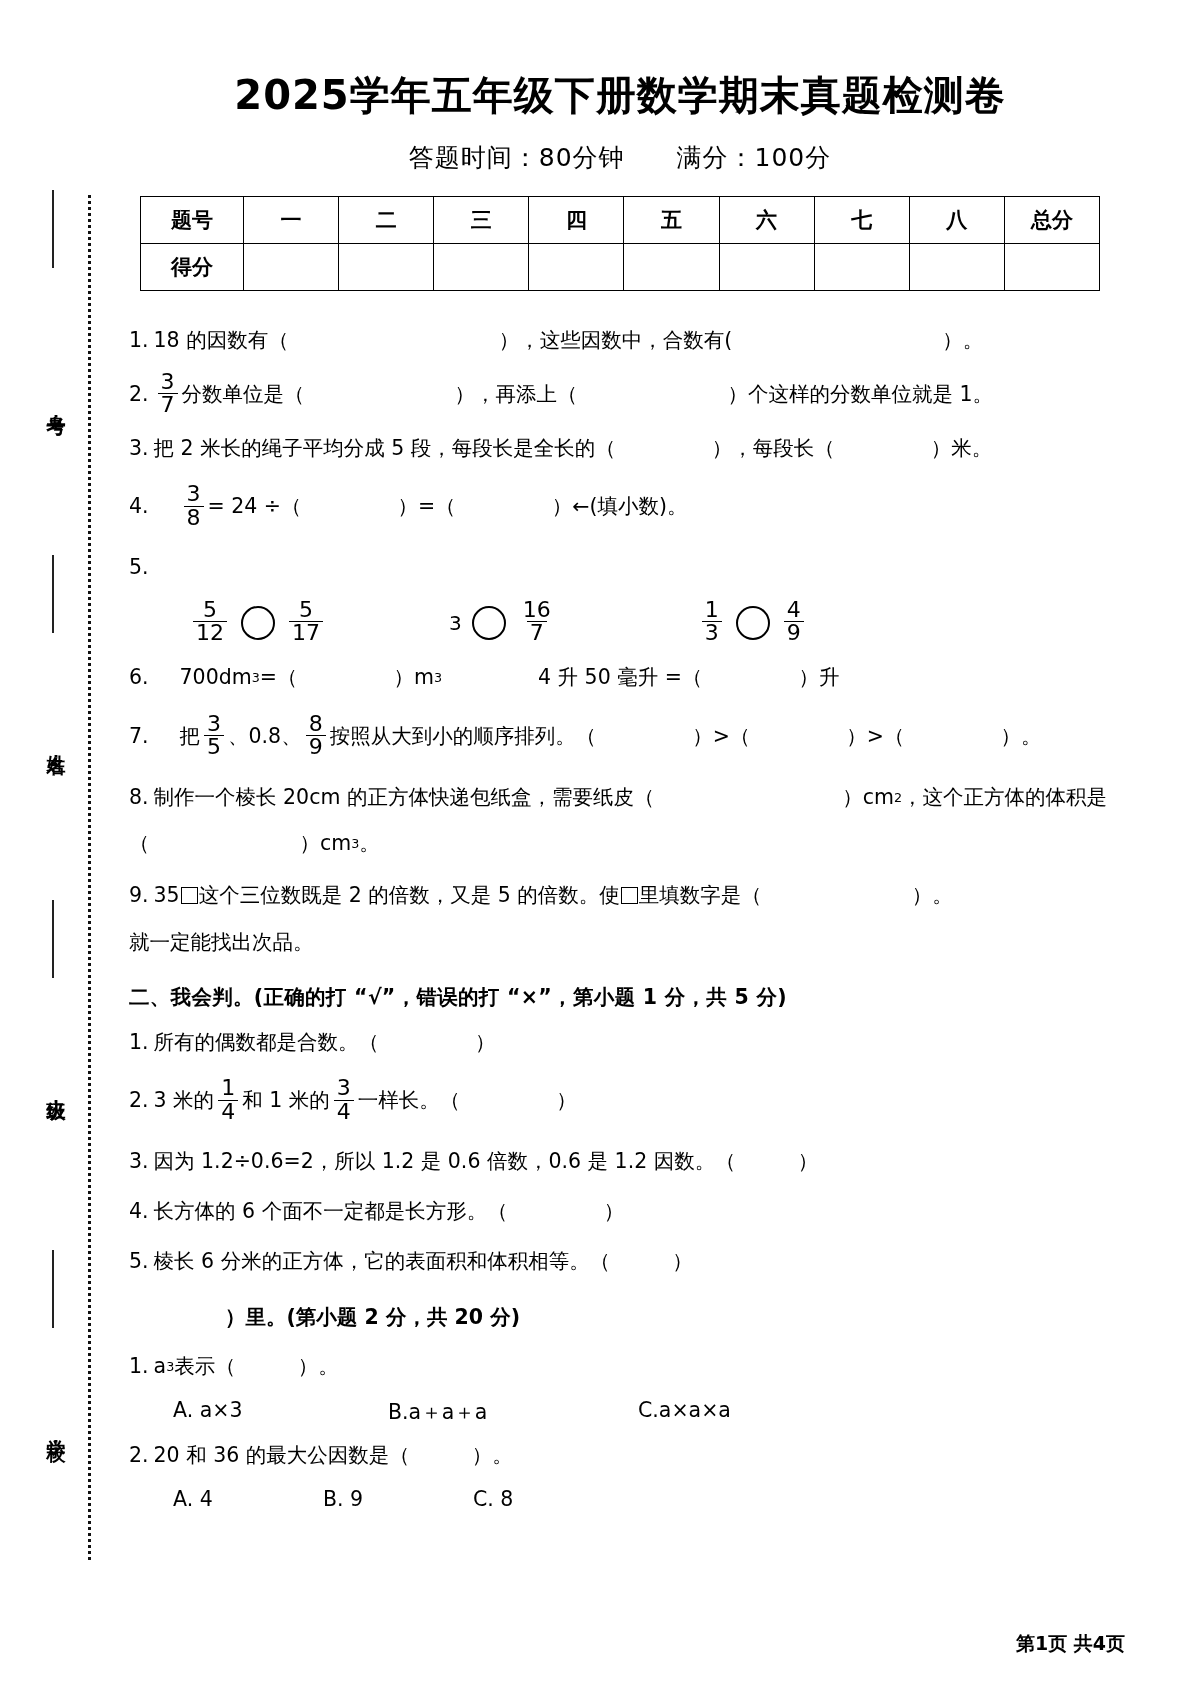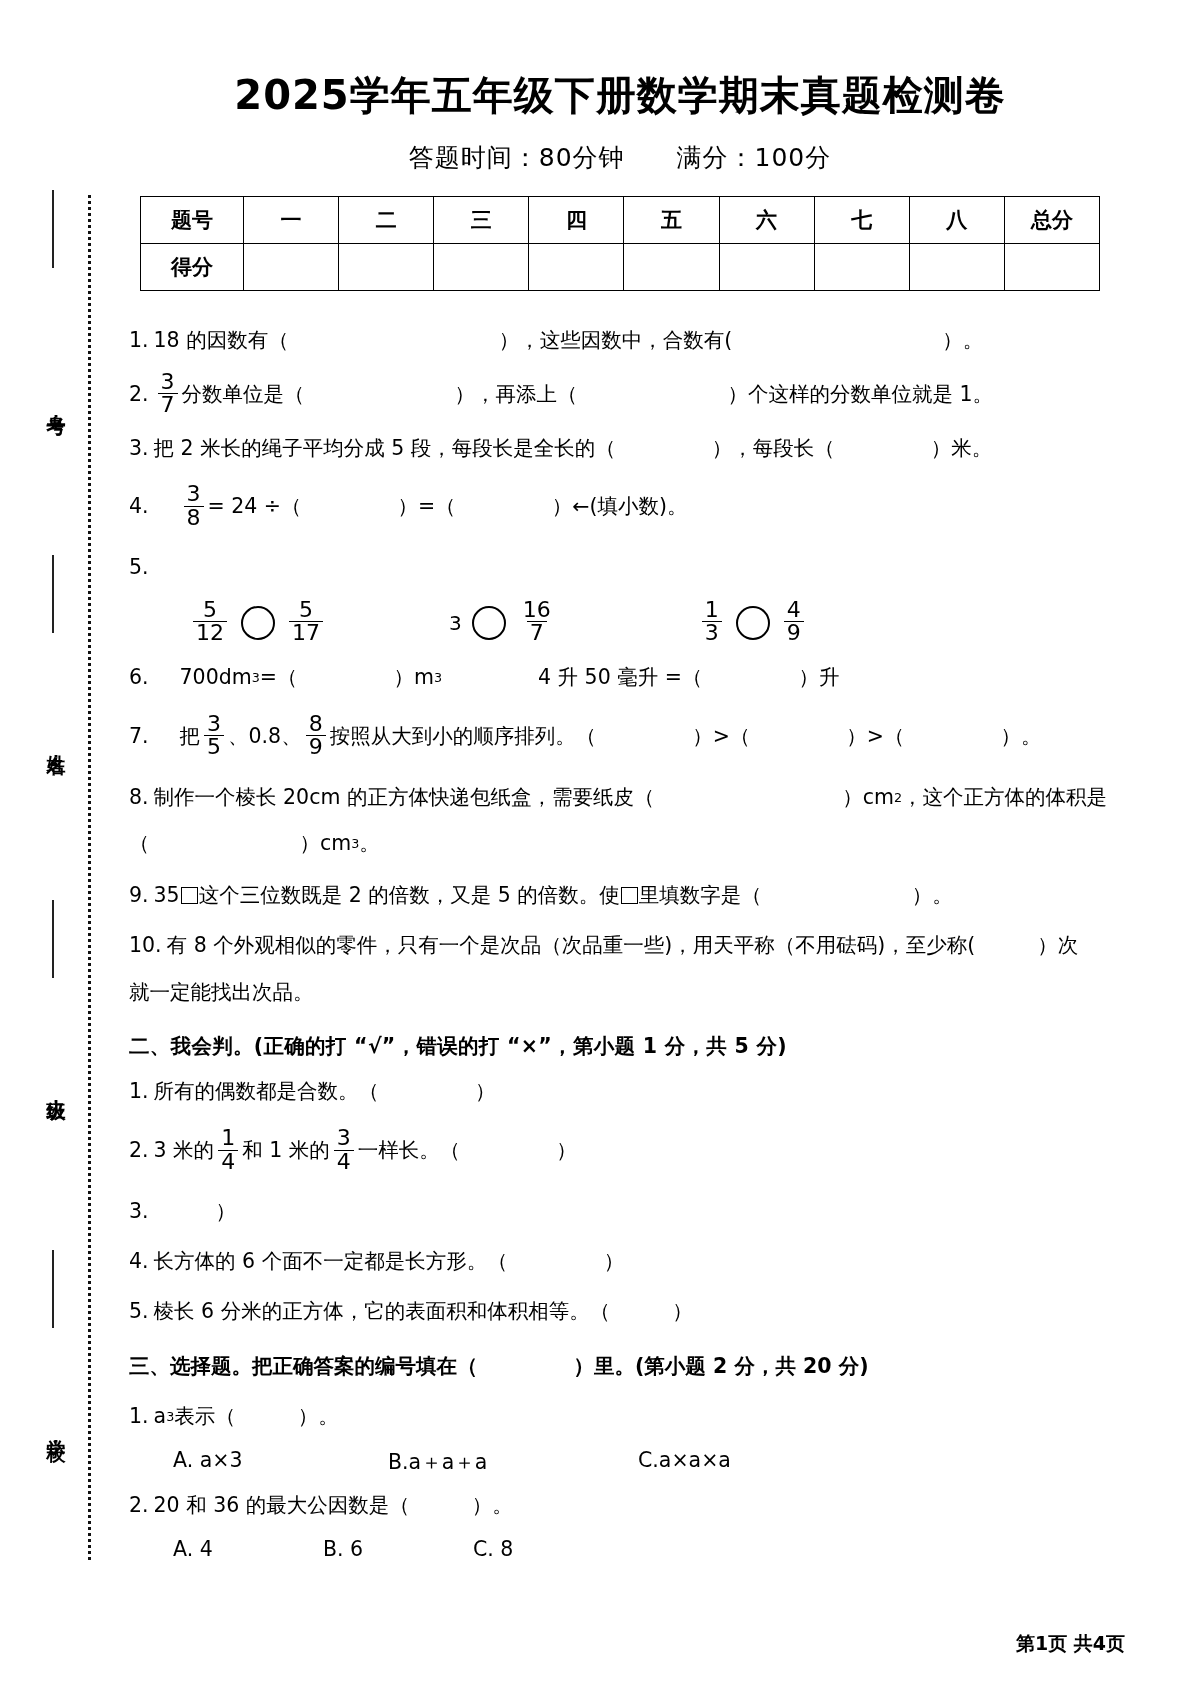--- a/index.html
+++ b/index.html
@@ -394,26 +394,20 @@
       <span class="num">9.</span>
       <span>35</span>
         <span class="sq"></span>
       <span>这个三位数既是 2 的倍数，又是 5 的倍数。使</span>
         <span class="sq"></span>
       <span>里填数字是（</span>
       <span class="blank-l"></span>
       <span>）。</span>
     </div>
 
-    <div class="q" style="margin-top:18px">
-      <span class="num">10.</span>
-      <span>有 8 个外观相似的零件，只有一个是次品（次品重一些)，用天平称（不用砝码)，至少称(</span>
-      <span class="blank-s"></span>
-      <span>）次</span>
-    </div>
     <div class="q">
       <span>就一定能找出次品。</span>
     </div>
 
     <div class="sec-head" style="margin-top:24px">二、我会判。(正确的打 “√”，错误的打 “×”，第小题 1 分，共 5 分)</div>
 
     <div class="q" style="margin-top:16px">
       <span class="num">1.</span>
       <span>所有的偶数都是合数。（</span>
       <span class="blank-m"></span>
@@ -432,40 +426,40 @@
         <span class="n">3</span>
         <span class="d">4</span>
       </span>
       <span>一样长。（</span>
       <span class="blank-m"></span>
       <span>）</span>
     </div>
 
     <div class="q" style="margin-top:22px">
       <span class="num">3.</span>
+      <span>因为 1.2÷0.6=2，所以 1.2 是 0.6 倍数，0.6 是 1.2 因数。（</span>
       <span class="blank-s"></span>
       <span>）</span>
     </div>
 
     <div class="q" style="margin-top:18px">
       <span class="num">4.</span>
       <span>长方体的 6 个面不一定都是长方形。（</span>
       <span class="blank-m"></span>
       <span>）</span>
     </div>
 
     <div class="q" style="margin-top:18px">
       <span class="num">5.</span>
       <span>棱长 6 分米的正方体，它的表面积和体积相等。（</span>
       <span class="blank-s"></span>
       <span>）</span>
     </div>
 
     <div class="q" style="margin-top:24px;font-weight:bold">
-      <span>三、选择题。把正确答案的编号填在（</span>
       <span class="blank-m"></span>
       <span>）里。(第小题 2 分，共 20 分)</span>
     </div>
 
     <div class="q" style="margin-top:18px">
       <span class="num">1.</span>
       <span>a</span>
         <sup>3</sup>
       <span>表示（</span>
       <span class="blank-s"></span>
@@ -480,20 +474,20 @@
 
     <div class="q" style="margin-top:6px">
       <span class="num">2.</span>
       <span>20 和 36 的最大公因数是（</span>
       <span class="blank-s"></span>
       <span>）。</span>
     </div>
 
     <div class="opts" style="margin-top:8px">
       <span style="width:150px">A. 4</span>
-      <span style="width:150px">B. 6</span>
+      <span style="width:150px">B. 9</span>
       <span>C. 8</span>
     </div>
 
   </div>
 
   <div class="footer">第1页  共4页</div>
 </div>
 
 </body></html>

